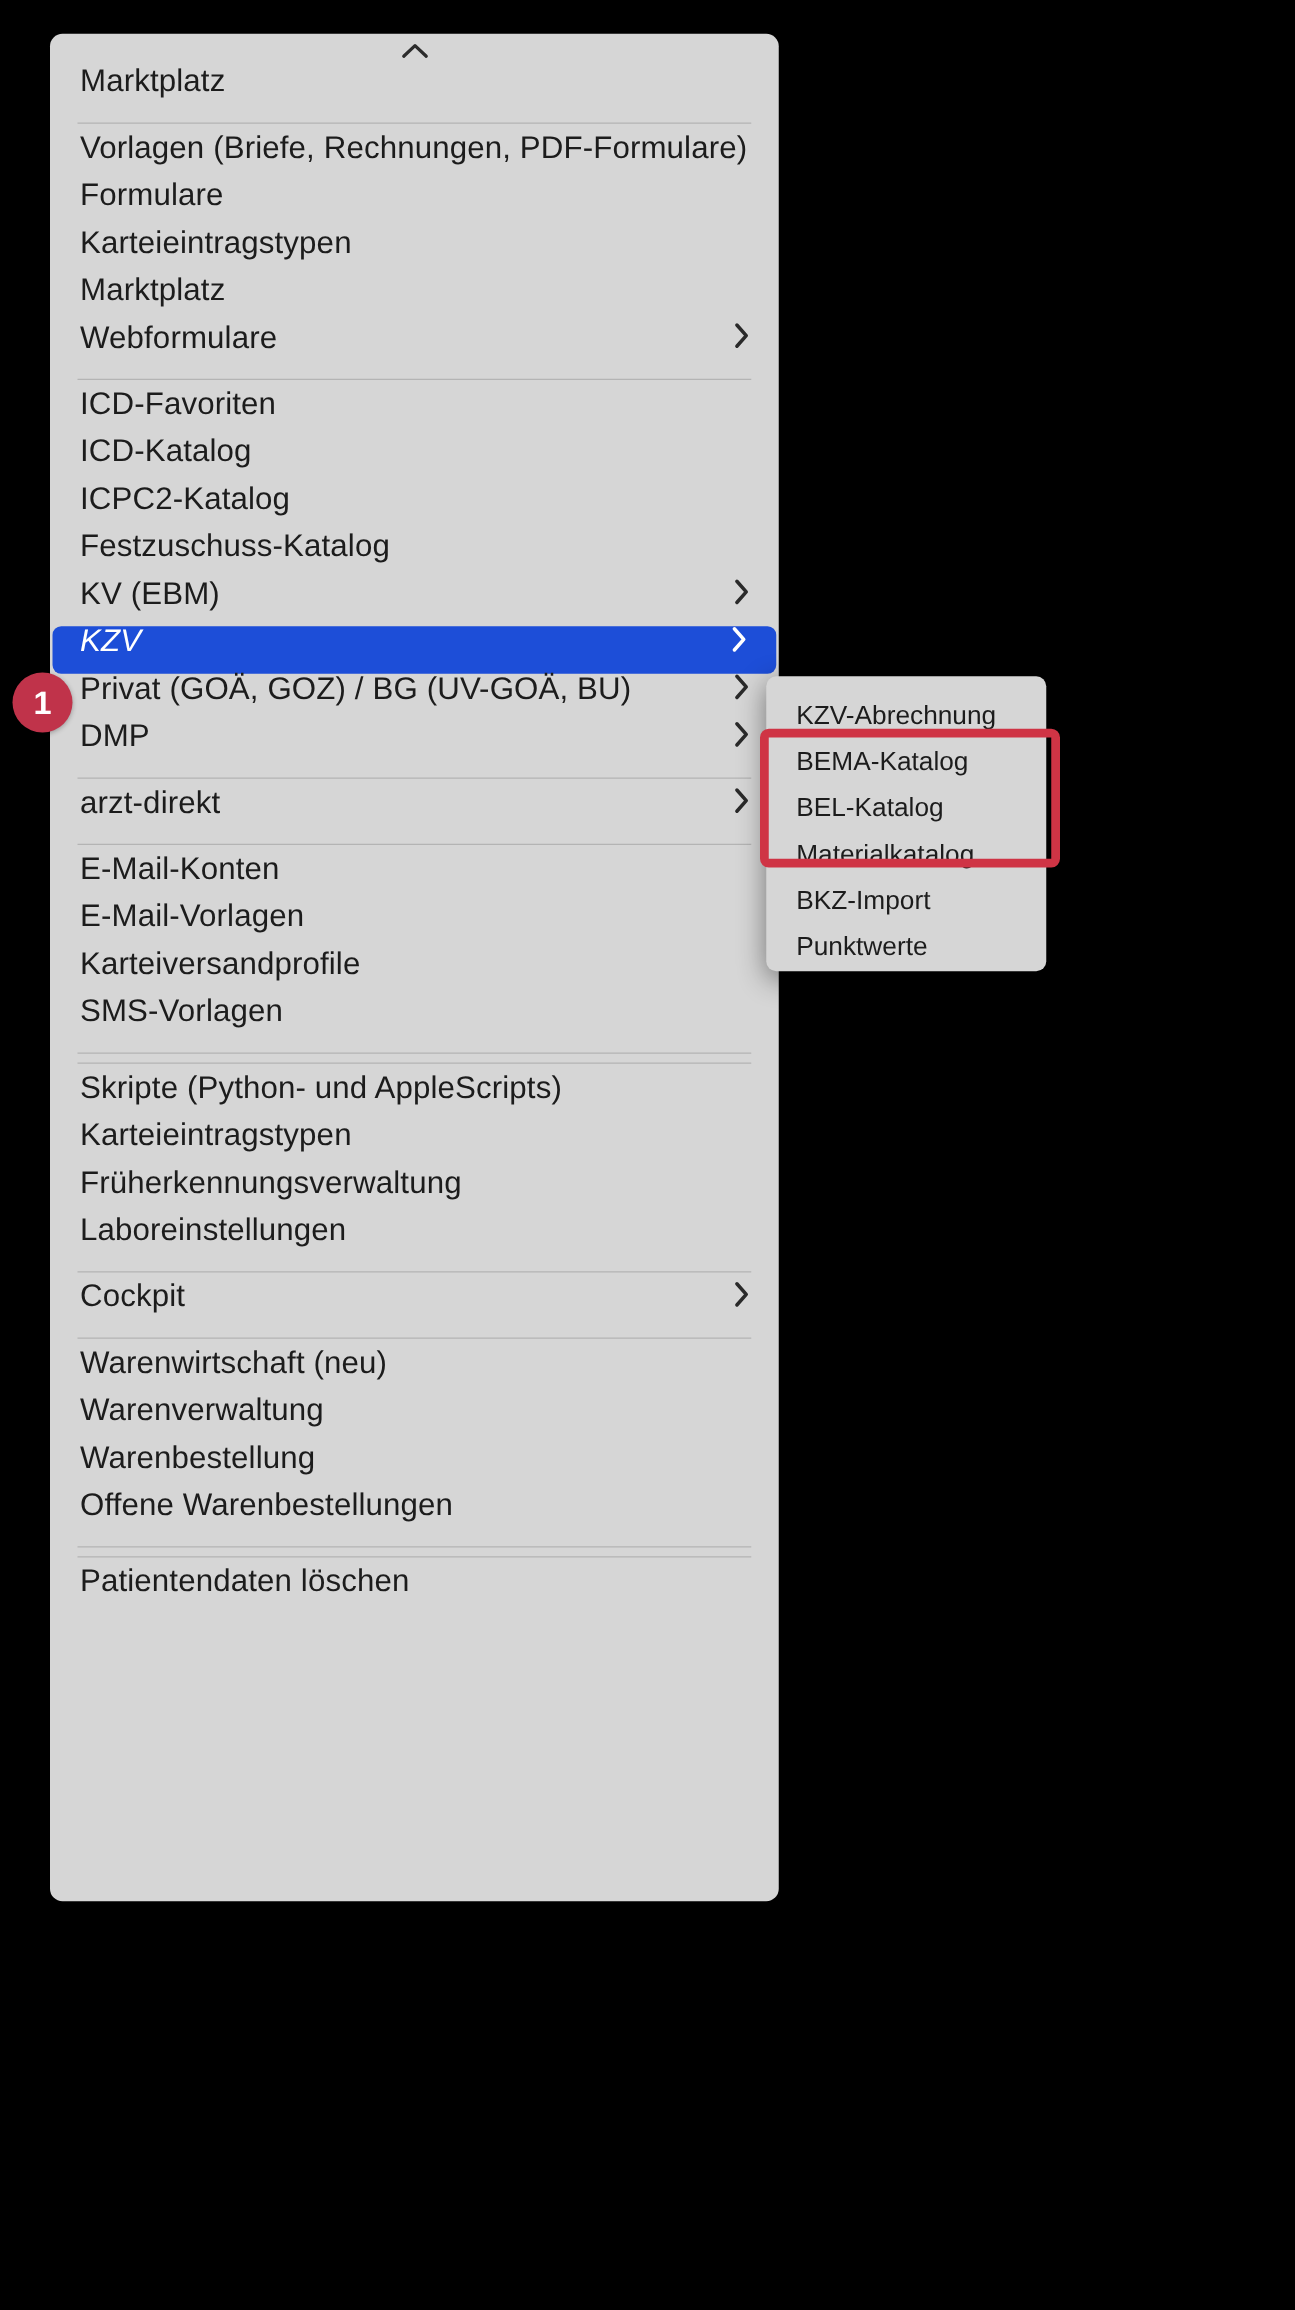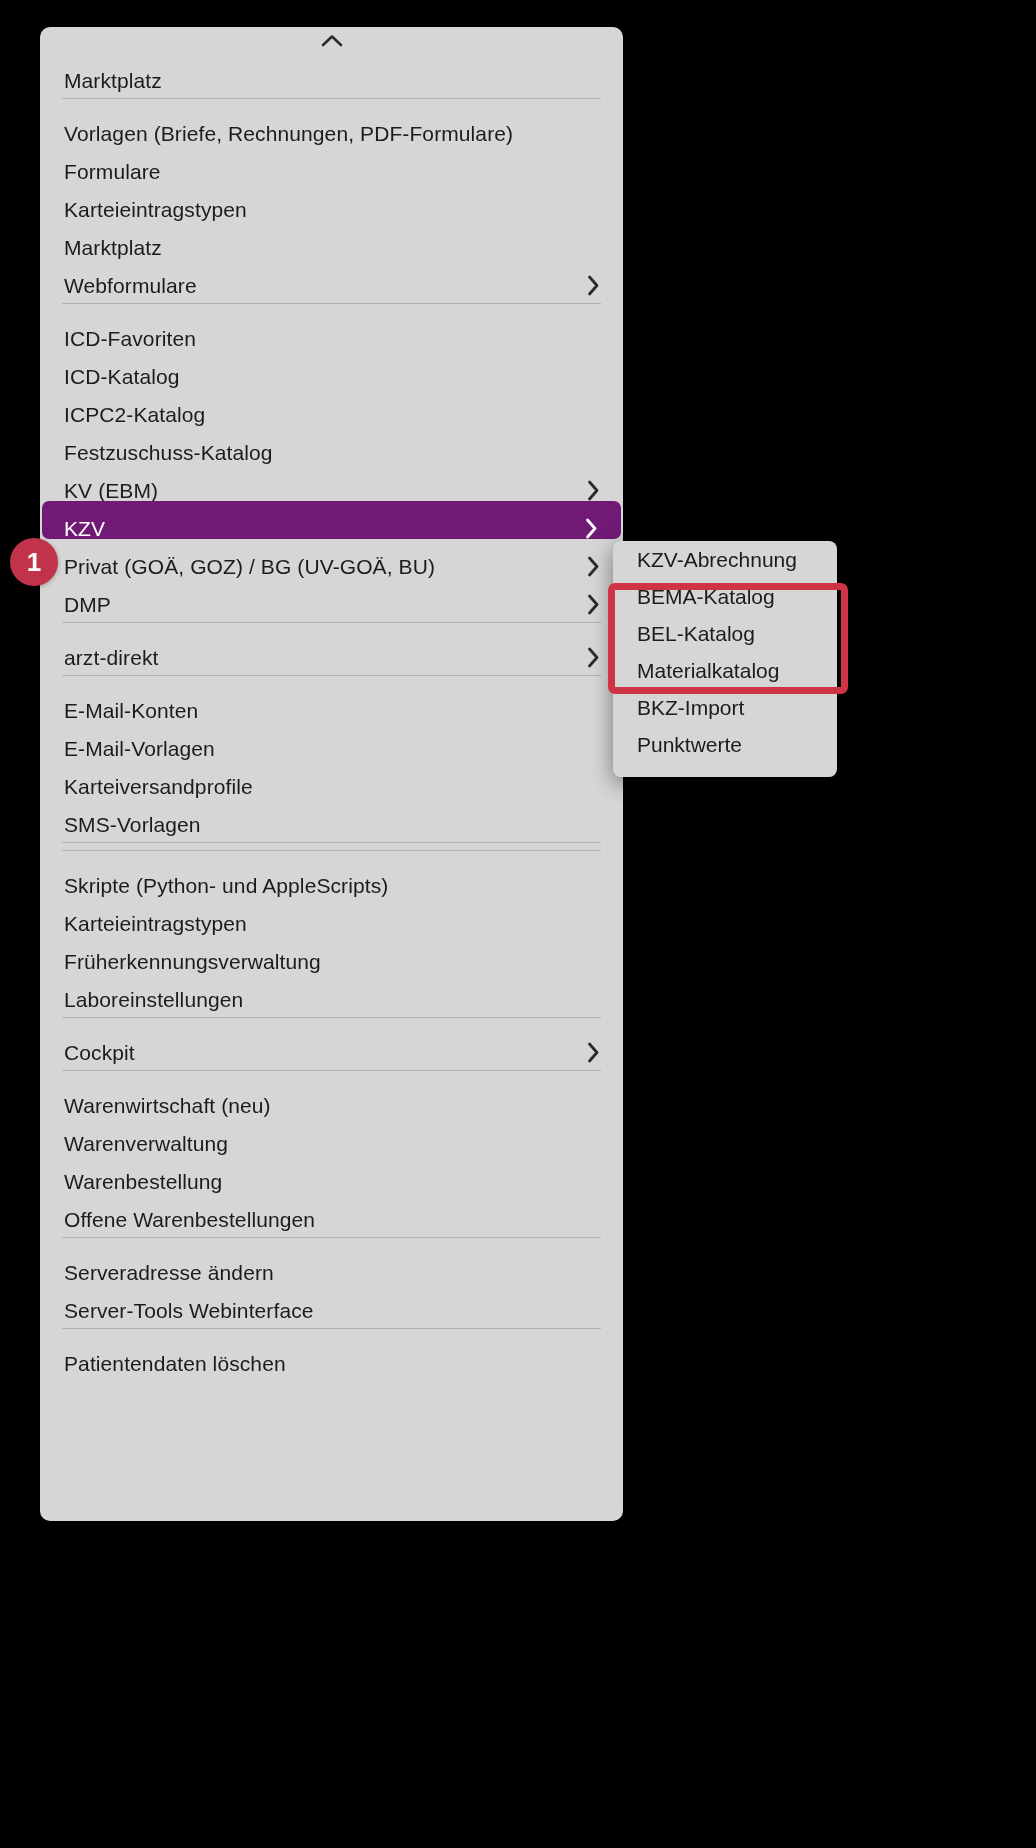--- a/index.html
+++ b/index.html
@@ -39,36 +39,37 @@
     color: #2c2c2c;
   }
   .scroll-arrow svg { display: block; }
 
   .menu-section { padding: 0; }
 
   .menu-item {
     position: relative;
     height: 38px;
     display: flex;
-    align-items: flex-end;
+    align-items: flex-start;
     padding: 0 16px 0 24px;
-    font-size: 21px;
+    font-size: 25px;
     color: #1c1c1c;
     line-height: 1;
     white-space: nowrap;
     letter-spacing: 0.1px;
   }
   .menu-item .label { flex: 1 1 auto; }
 
   .menu-item.selected {
-    background: #701a75;
+    background: #1d4ed8;
     color: #ffffff;
     border-radius: 7px;
     margin: 0 2px;
     padding-left: 22px;
+    font-style: italic;
   }
 
   .submenu-arrow {
     flex: 0 0 auto;
     display: flex;
     align-items: center;
     justify-content: center;
     width: 16px;
     color: #2a2a2a;
     margin-right: 6px;
@@ -91,21 +92,21 @@
     background: #d6d6d6;
     border-radius: 8px;
     box-shadow: 0 6px 22px rgba(0,0,0,0.45);
     padding: 7px 0 7px 0;
     box-sizing: border-box;
     z-index: 20;
   }
   .submenu-item {
     height: 37px;
     display: flex;
-    align-items: flex-start;
+    align-items: flex-end;
     padding: 0 14px 0 24px;
     font-size: 21px;
     color: #1c1c1c;
     white-space: nowrap;
   }
 
   
   #annotation-box {
     position: absolute;
     left: 608px;
@@ -285,28 +286,20 @@
           <span class="label">Warenverwaltung</span>
         </div>
         <div class="menu-item">
           <span class="label">Warenbestellung</span>
         </div>
         <div class="menu-item">
           <span class="label">Offene Warenbestellungen</span>
         </div>
       </div>
       <div class="separator"></div>
-      <div class="menu-section">
-        <div class="menu-item">
-          <span class="label">Serveradresse ändern</span>
-        </div>
-        <div class="menu-item">
-          <span class="label">Server-Tools Webinterface</span>
-        </div>
-      </div>
       <div class="separator"></div>
       <div class="menu-section">
         <div class="menu-item">
           <span class="label">Patientendaten löschen</span>
         </div>
       </div>
     </div>
 </div>
 
 <div id="submenu">

